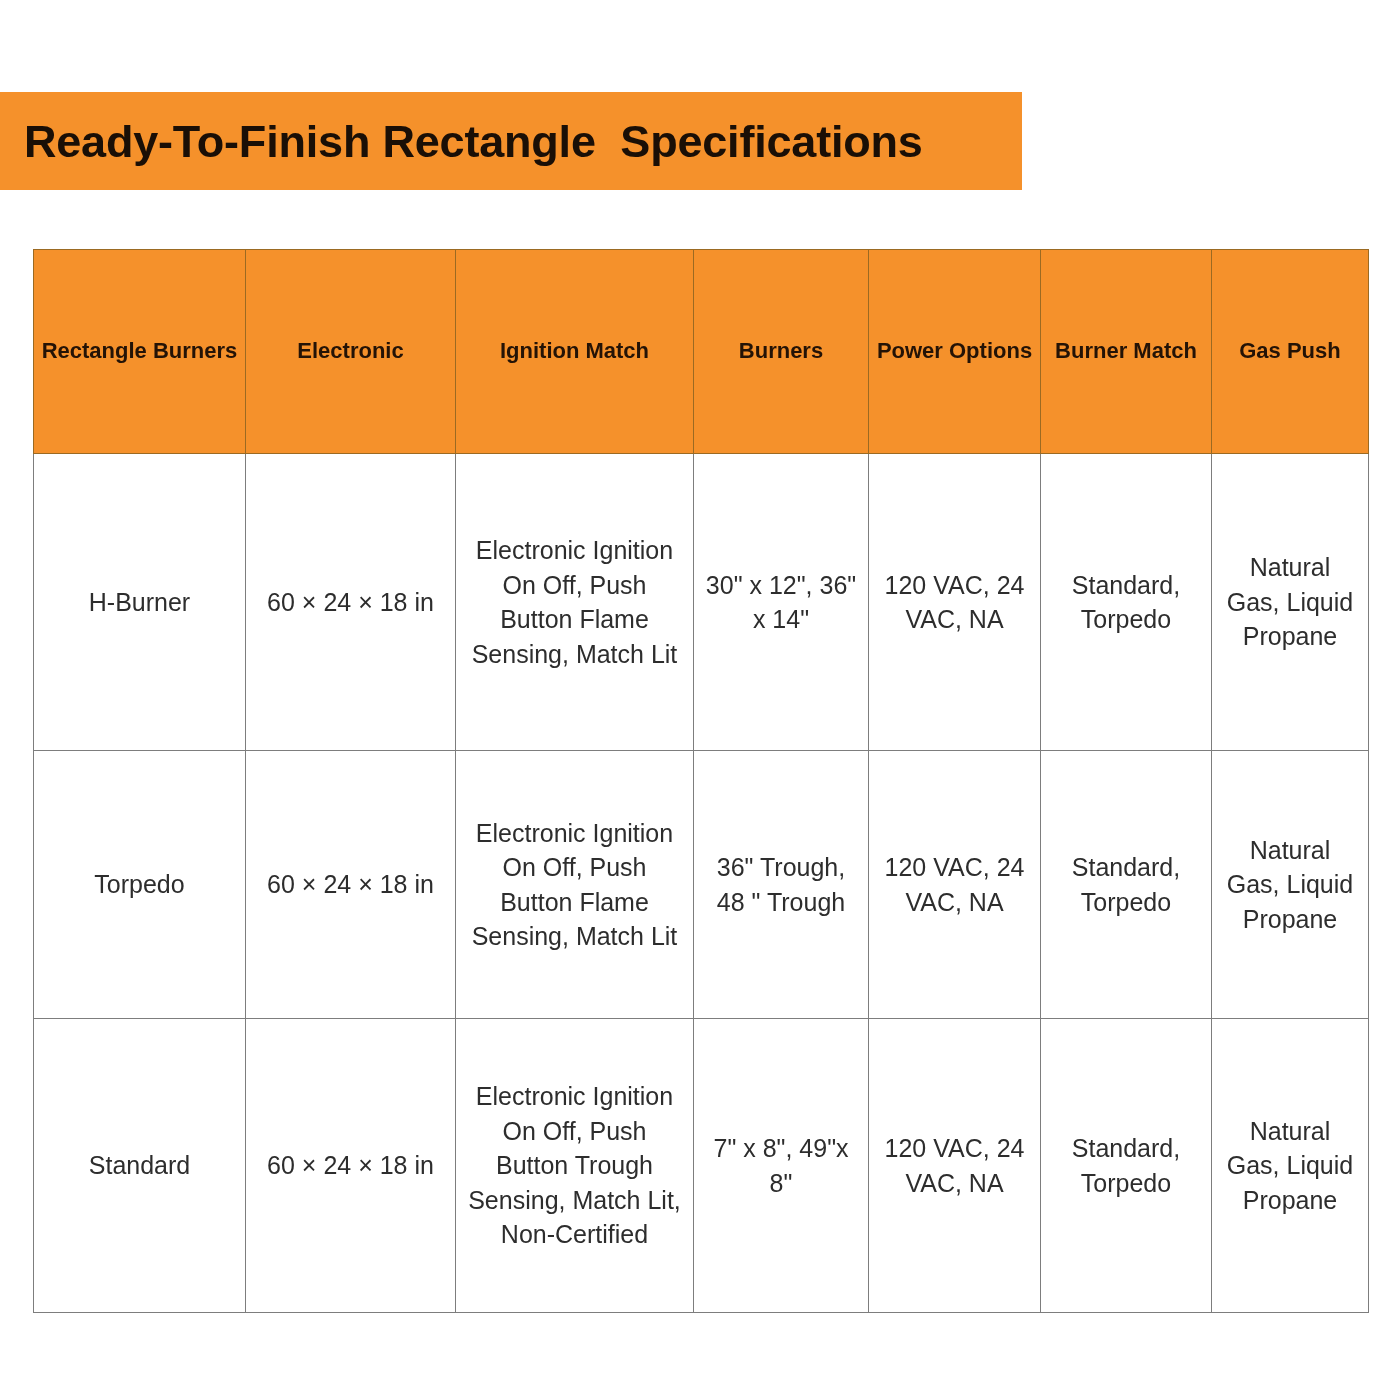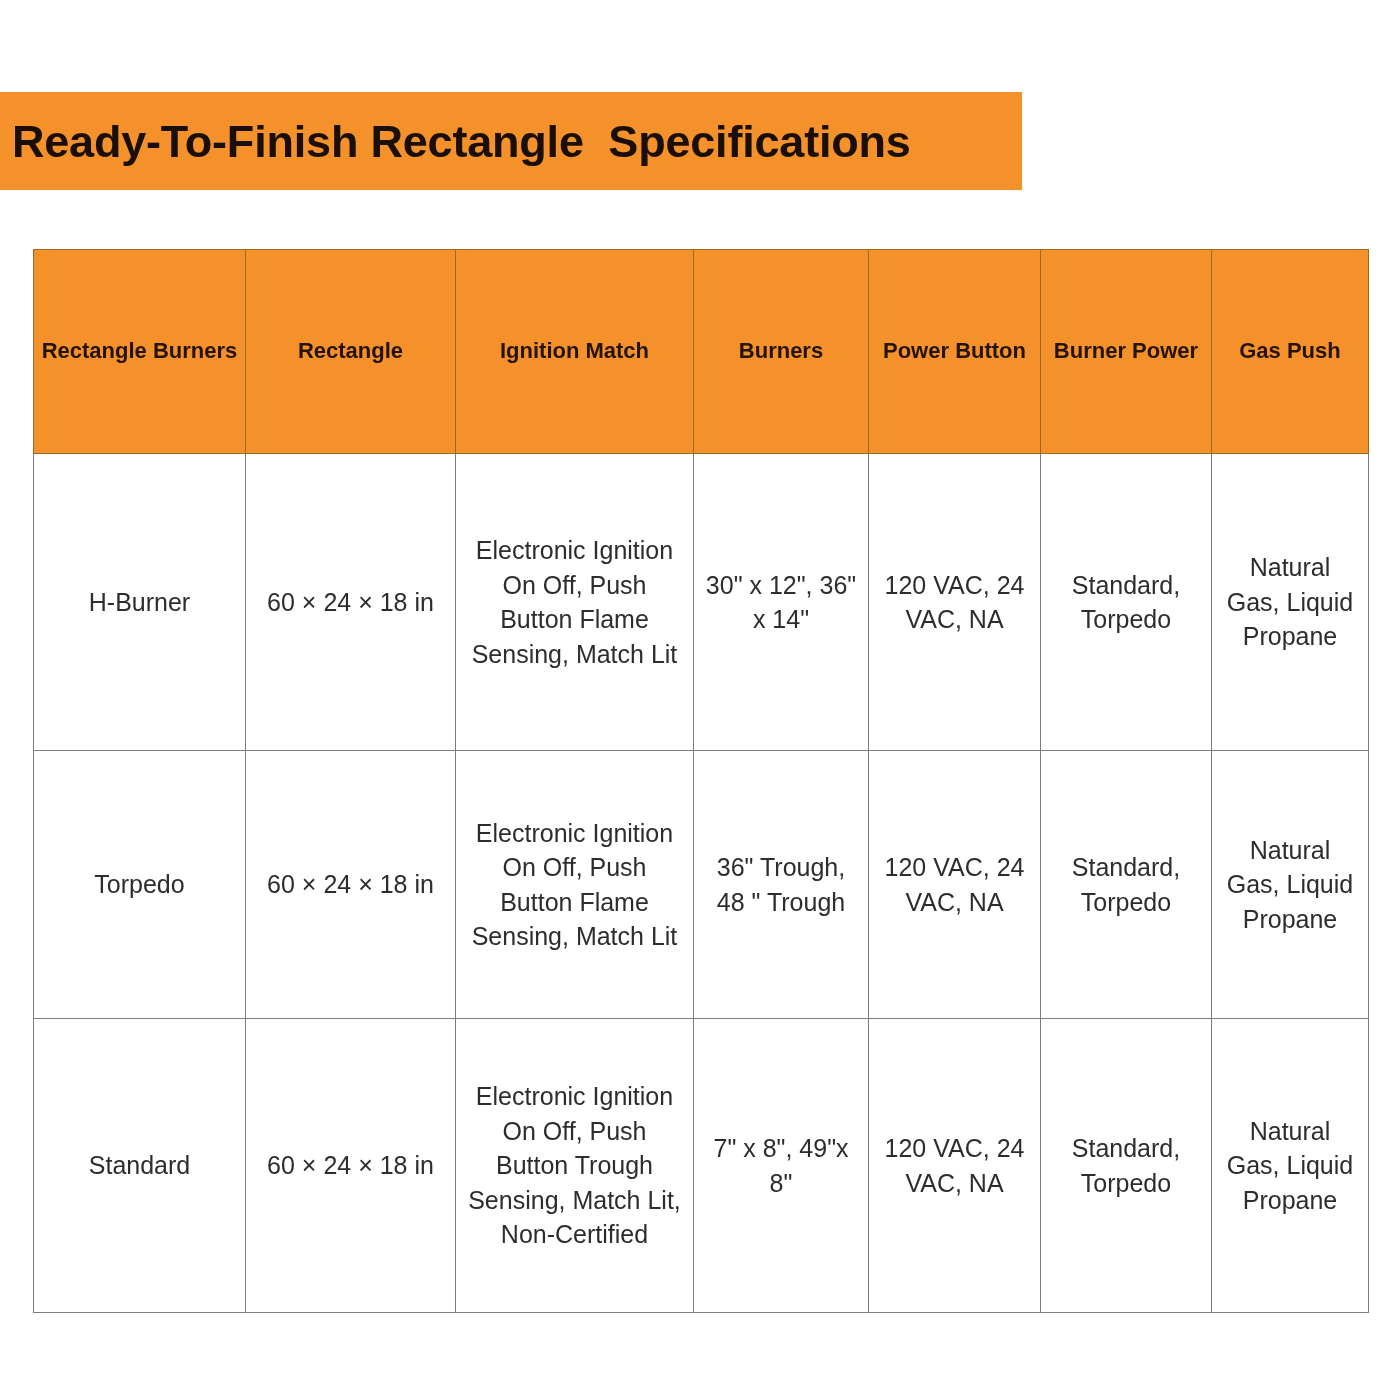--- a/index.html
+++ b/index.html
@@ -19,21 +19,21 @@
   #title-banner {
     position: absolute;
     left: 0;
     top: 92px;
     width: 1022px;
     height: 98px;
     background: #F5912B;
     display: flex;
     align-items: center;
     box-sizing: border-box;
-    padding-left: 12px;
+    padding-left: 24px;
   }
   #title-text {
     font-size: 45px;
     font-weight: bold;
     color: #1a0f06;
     letter-spacing: -0.2px;
     line-height: 1;
     white-space: pre;
   }
 
@@ -103,25 +103,25 @@
         <col class="c1">
         <col class="c2">
         <col class="c3">
         <col class="c4">
         <col class="c5">
         <col class="c6">
     </colgroup>
     <thead>
       <tr>
         <th>Rectangle Burners</th>
-        <th>Rectangle</th>
+        <th>Electronic</th>
         <th>Ignition Match</th>
         <th>Burners</th>
-        <th>Power Button</th>
-        <th>Burner Power</th>
+        <th>Power Options</th>
+        <th>Burner Match</th>
         <th>Gas Push</th>
       </tr>
     </thead>
     <tbody>
       <tr class="row-1">
         <td>H-Burner</td>
         <td>60 × 24 × 18 in</td>
         <td class="cell-multiline">Electronic Ignition On Off, Push Button Flame Sensing, Match Lit</td>
         <td>30" x 12", 36" x 14"</td>
         <td>120 VAC, 24 VAC, NA</td>

